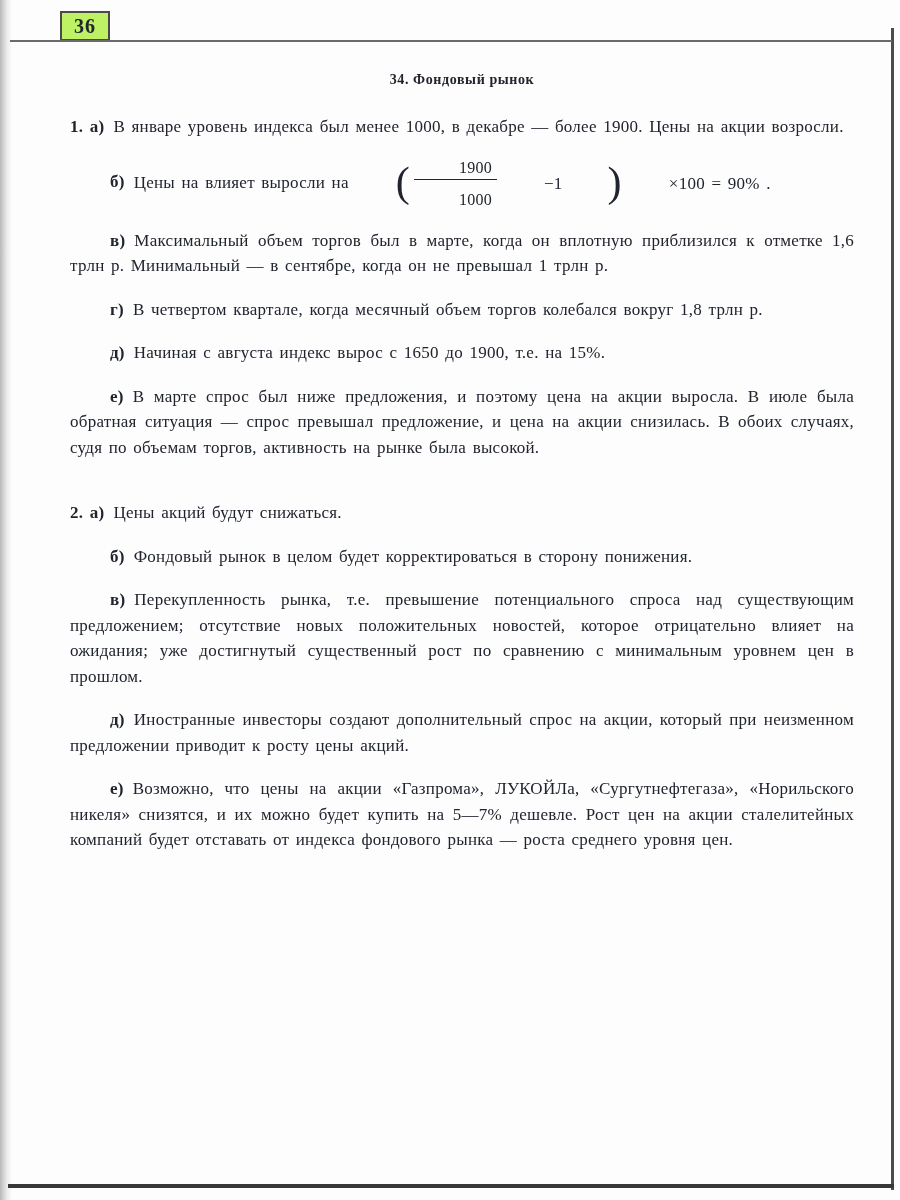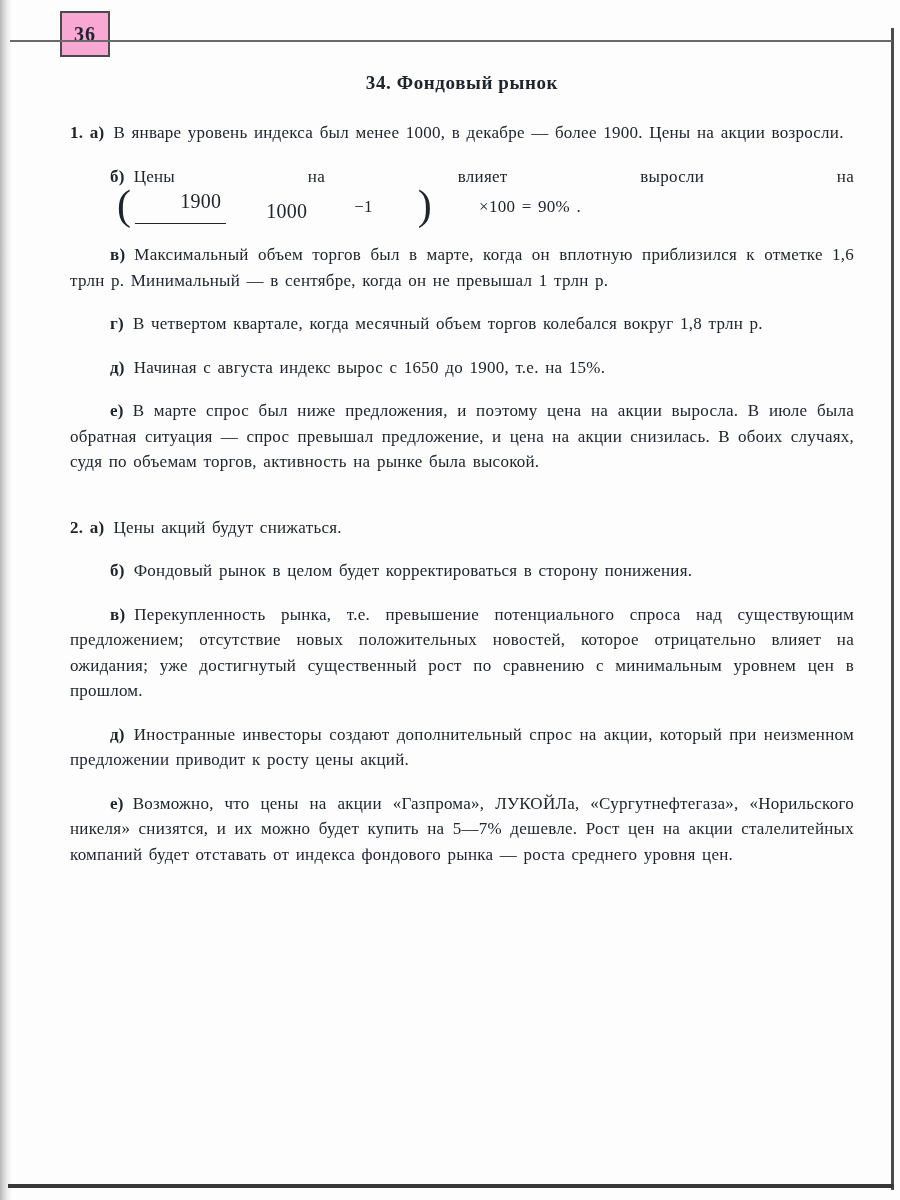--- a/index.html
+++ b/index.html
@@ -27,33 +27,33 @@
   }
   .edge-bottom {
     position: absolute; left: 8px; right: 6px; bottom: 12px; height: 4px;
     background: #383838;
   }
   .top-rule {
     position: absolute; left: 10px; right: 8px; top: 40px; height: 2px;
     background: #6a6a6a;
   }
   .page-number-box {
-    position: absolute; left: 60px; top: 11px; width: 50px; height: 46px;
+    position: absolute; left: 60px; top: 11px; width: 50px; height: 30px;
     border: 2px solid #4a4a4a;
     display: flex; align-items: center; justify-content: center;
     font-weight: bold; font-size: 20px; letter-spacing: 1px;
-    background: #f9a8d4;
+    background: #bef264;
   }
   .content {
     position: absolute; top: 58px; left: 70px; right: 46px;
   }
   .title {
     text-align: center;
     font-weight: bold;
-    font-size: 19px;
+    font-size: 14px;
     letter-spacing: 0.6px;
     margin: 14px 0 26px 0;
   }
   .para {
     font-size: 17px;
     line-height: 1.5;
     text-align: justify;
     letter-spacing: 0.25px;
     word-spacing: 2px;
     margin: 0 0 18px 0;
@@ -72,23 +72,23 @@
   }
   .paren {
     font-size: 42px;
     font-weight: 300;
     line-height: 0;
     position: relative; top: -2px;
     padding: 0 1px;
   }
   .frac {
     display: inline-flex;
-    flex-direction: row;
+    flex-direction: column;
     text-align: center;
-    font-size: 20px;
+    font-size: 16px;
     line-height: 1.25;
     margin: 0 3px;
     vertical-align: middle;
   }
   .frac .num { border-bottom: 1.6px solid #20242e; padding: 0 5px 1px 5px; }
   .frac .den { padding-top: 10px; }
   .op { margin: 0 4px; }
   .tail { margin-left: 6px; }
 </style>
 </head>

